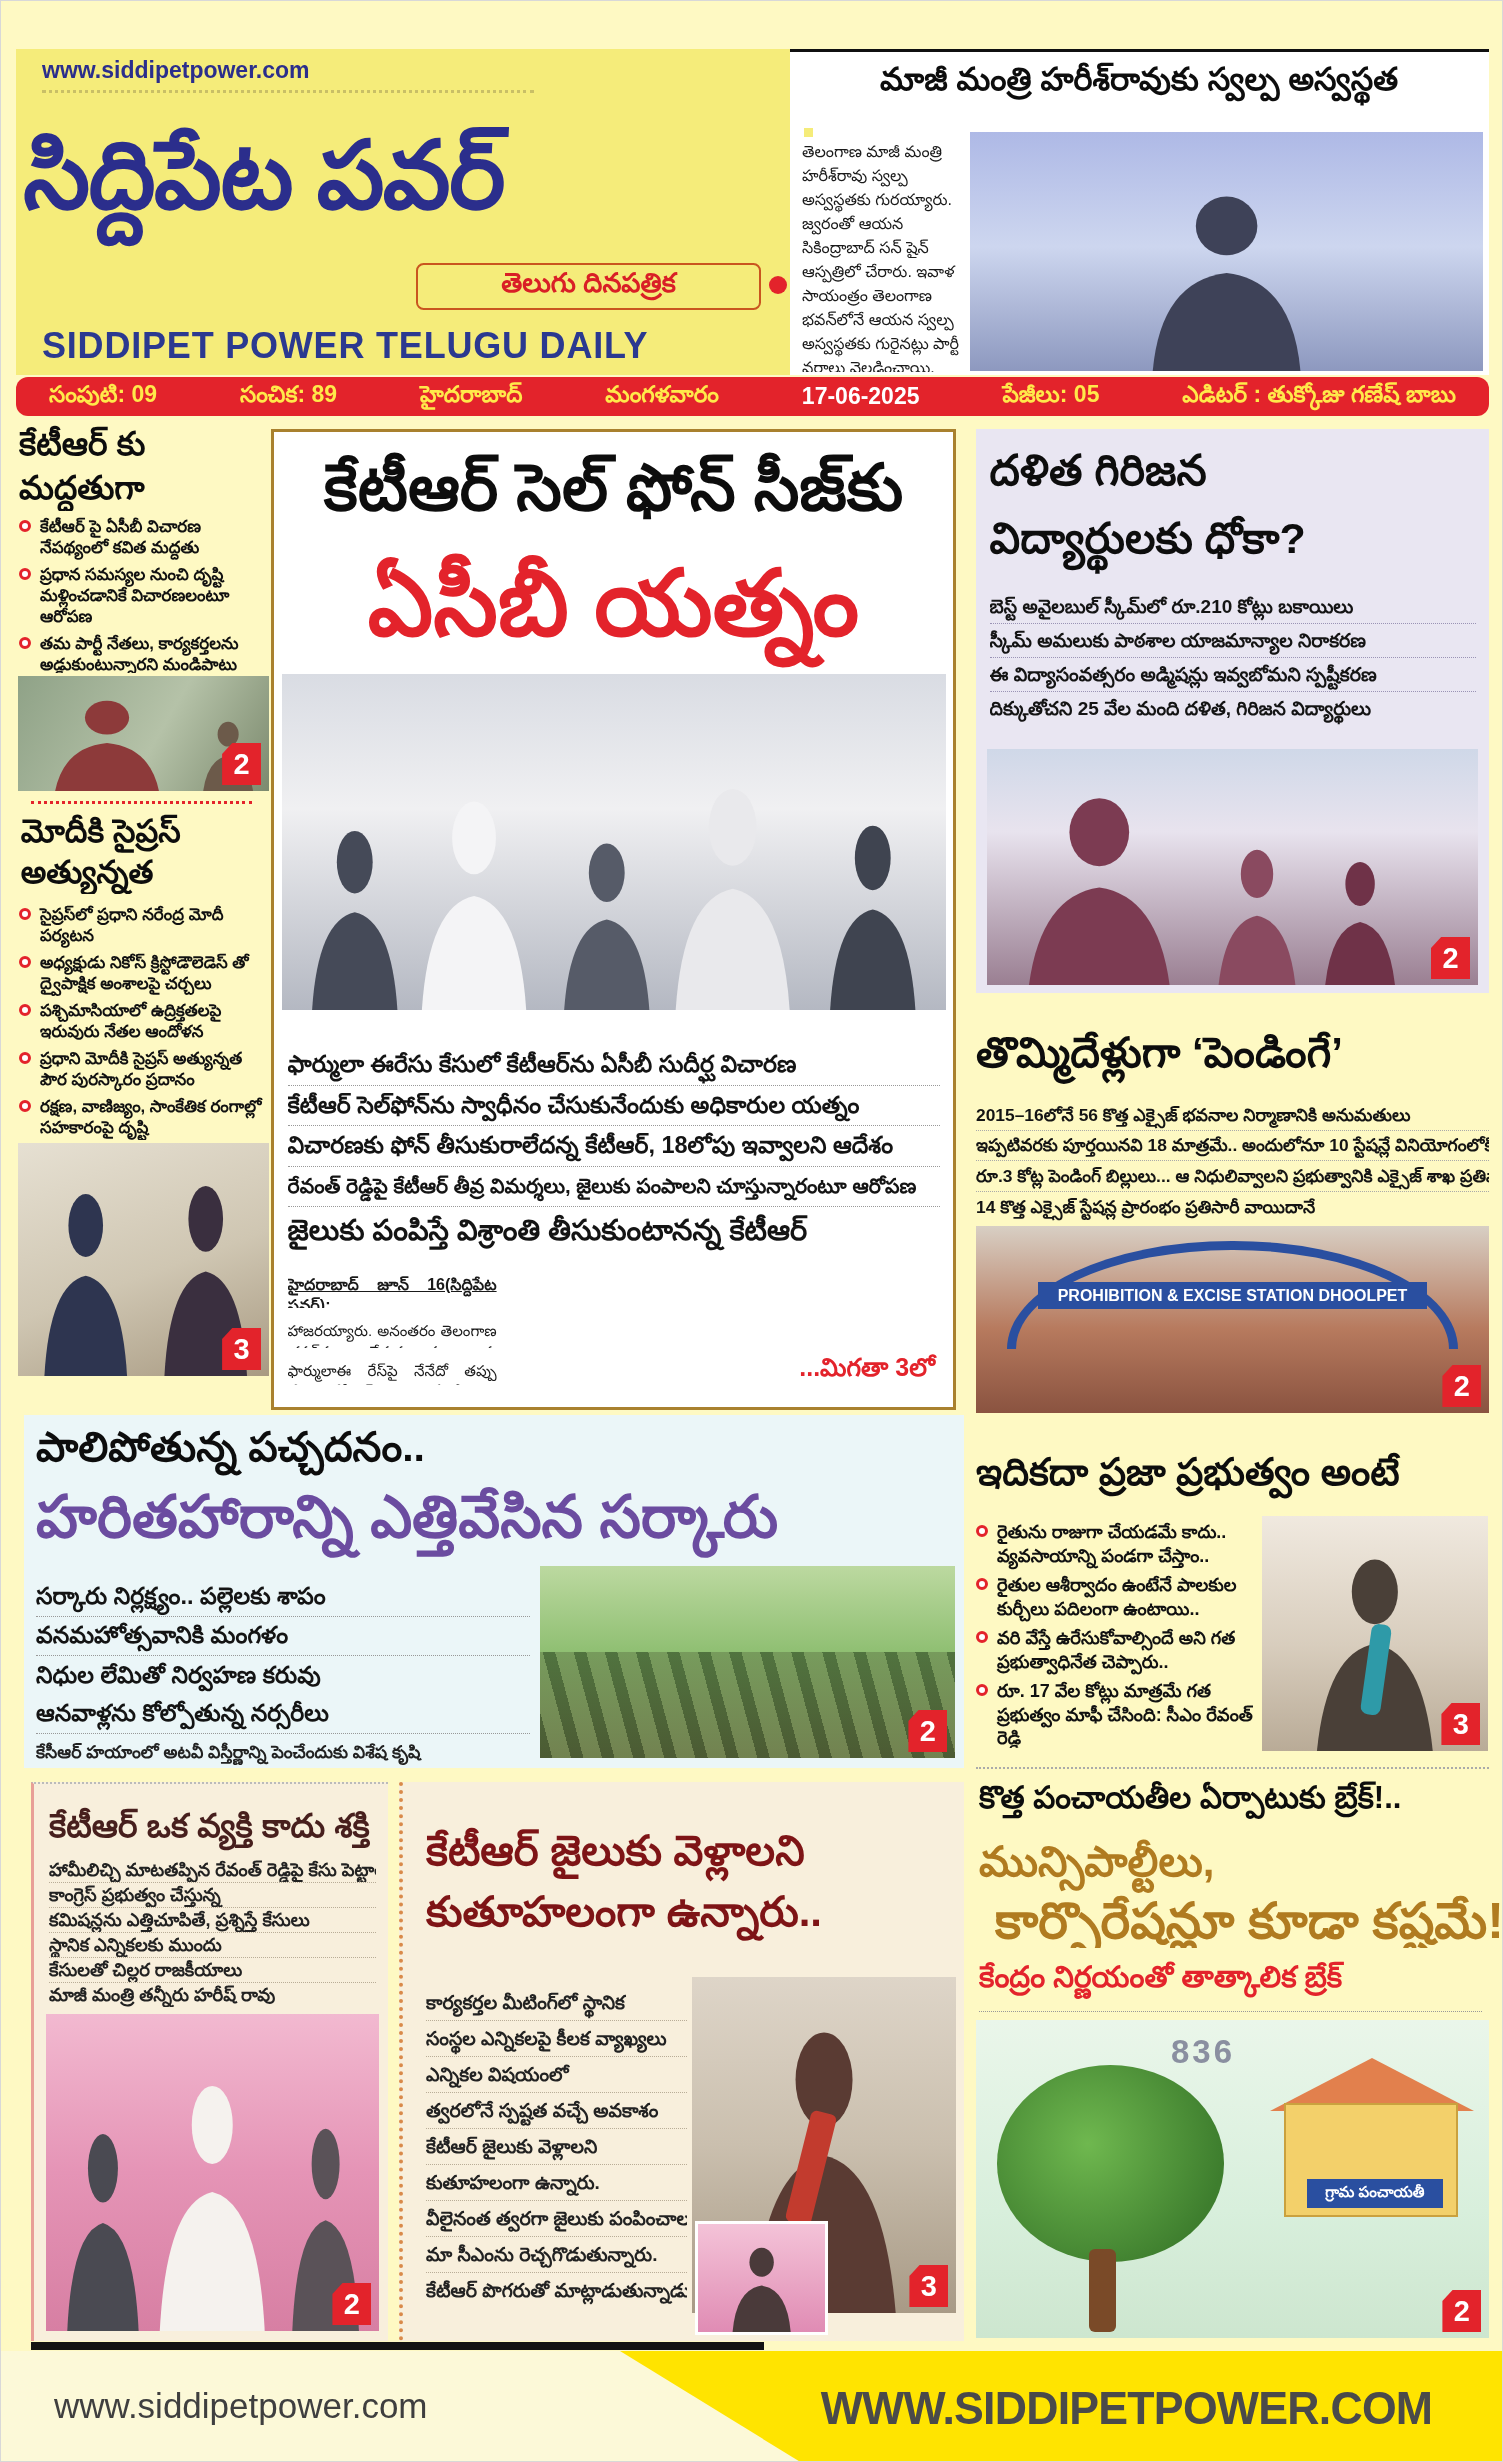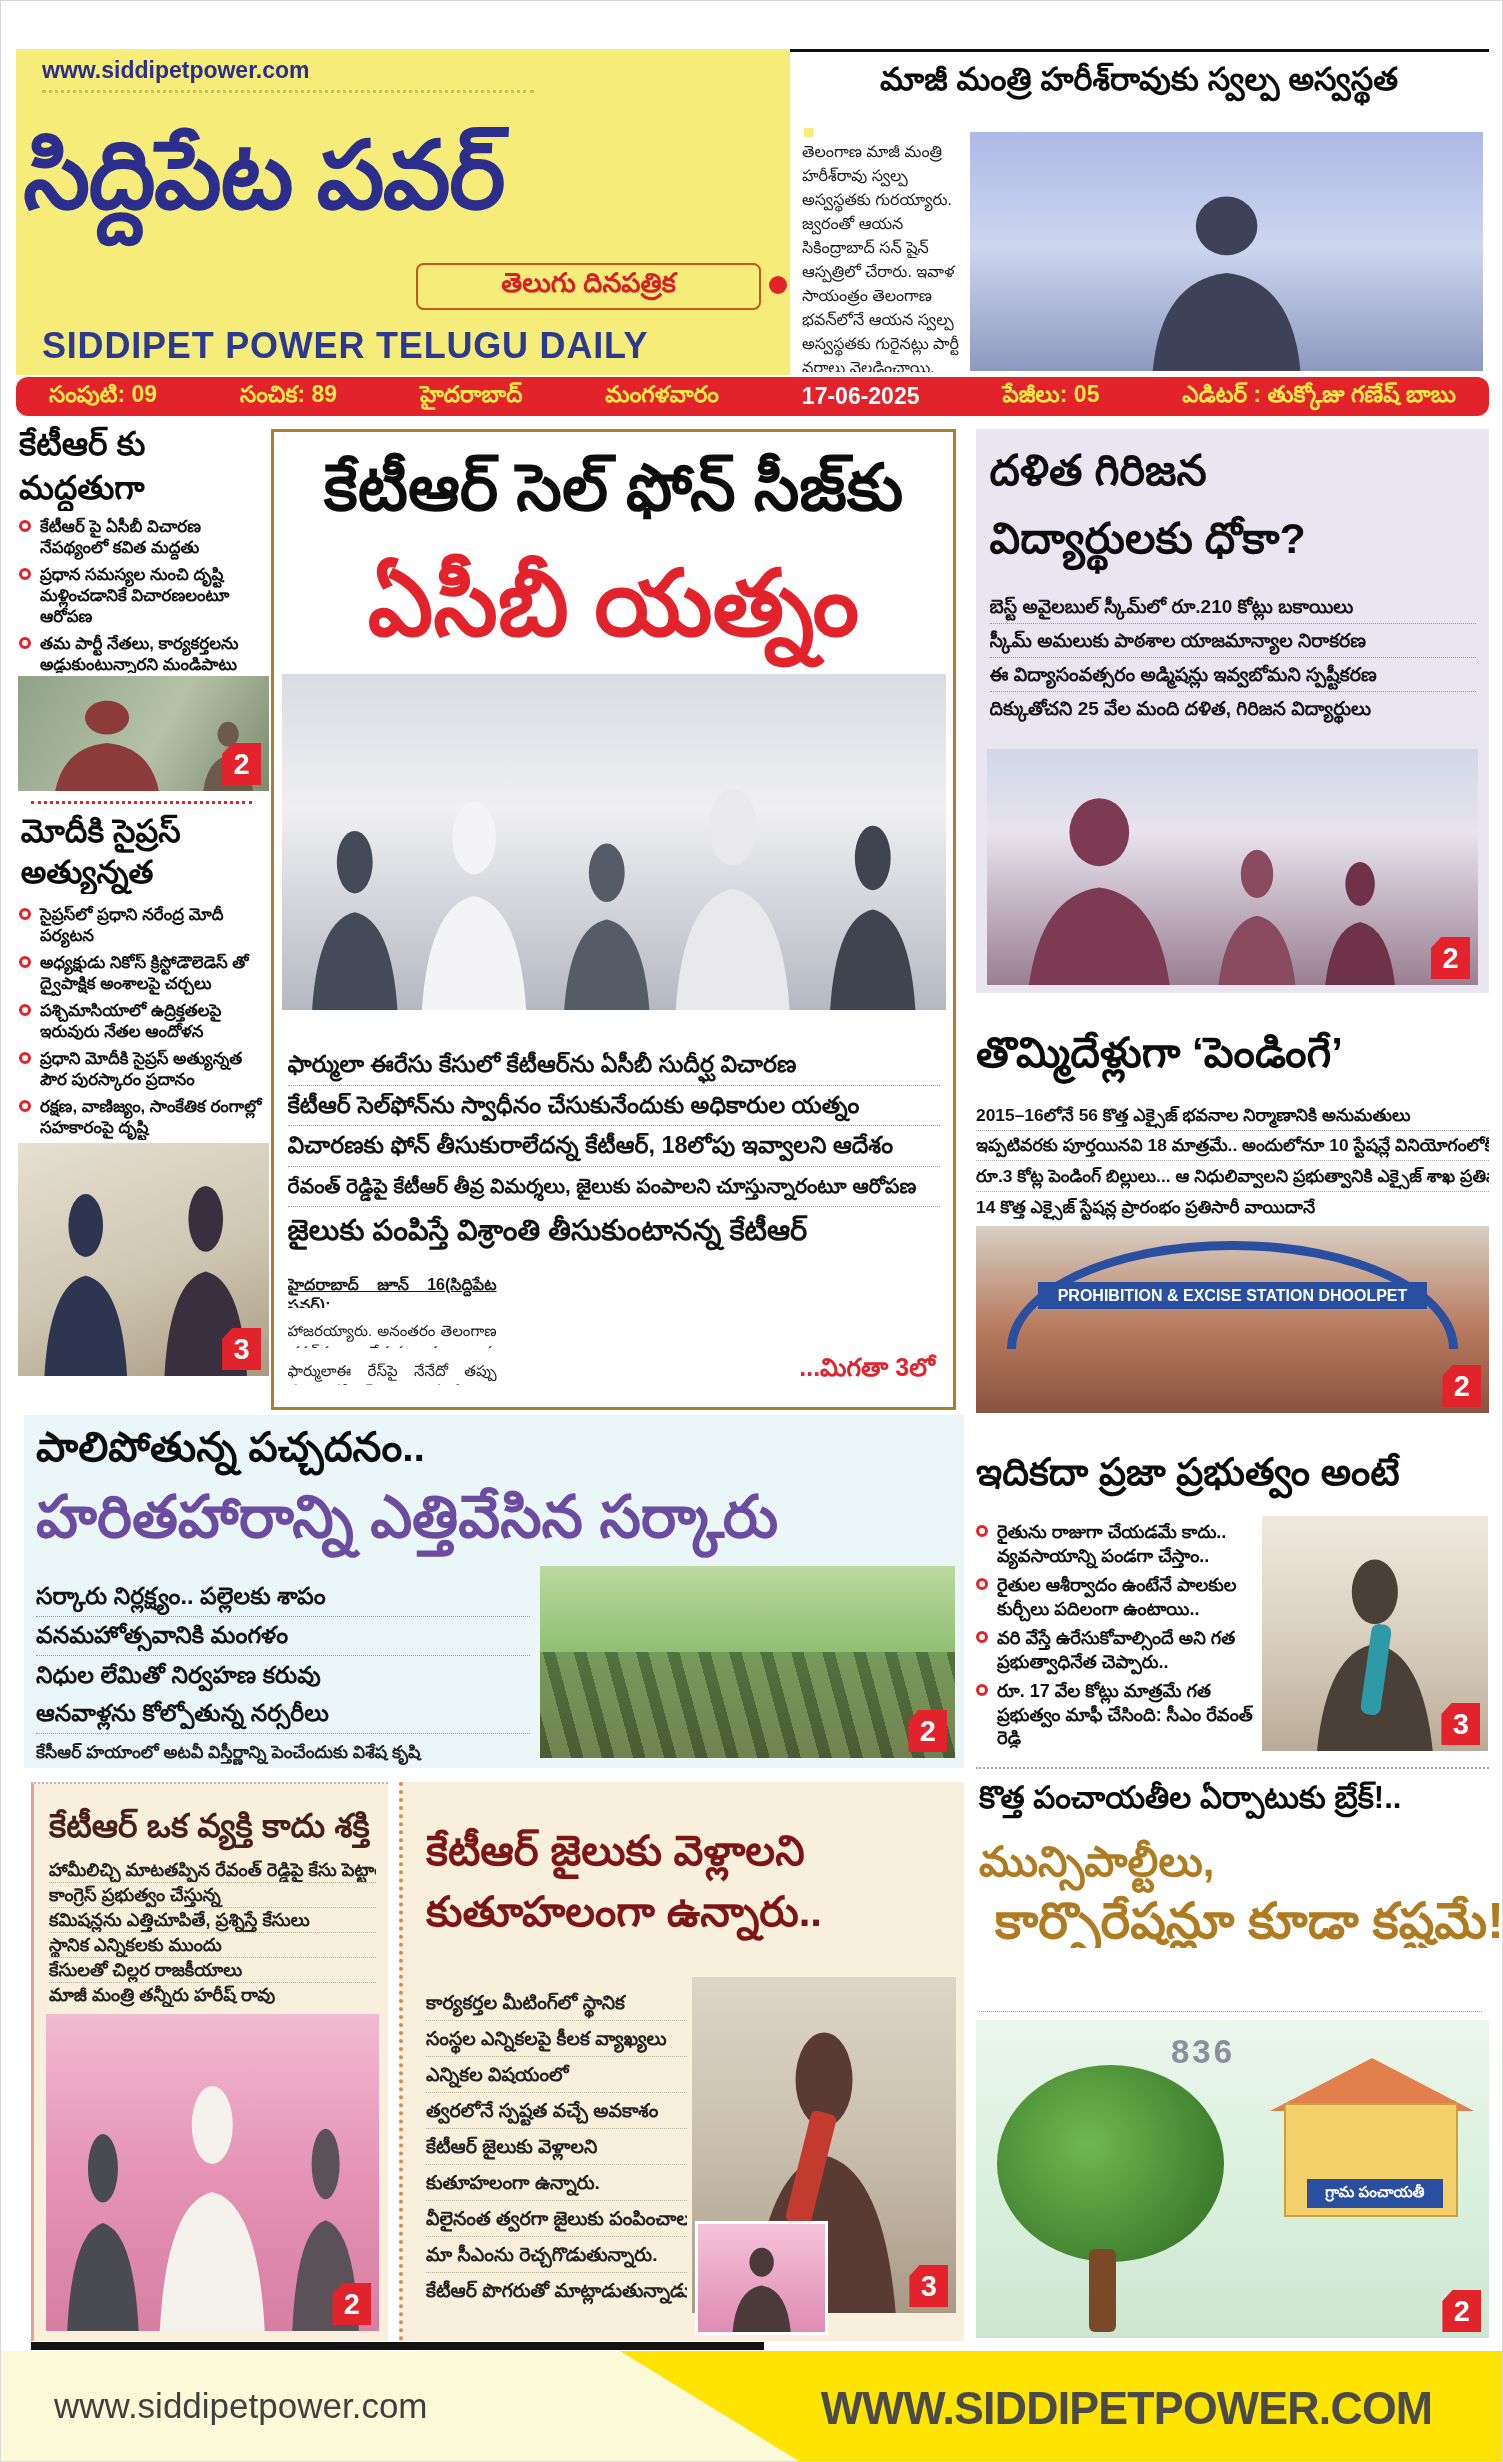--- a/index.html
+++ b/index.html
@@ -1,16 +1,16 @@
 <!DOCTYPE html>
 <html style="font-size:12px"><head>
 <meta charset="utf-8">
 <style>
   html,body{margin:0;padding:0;background:#e8e8e8;}
-  #page{position:relative;width:1503px;height:2462px;background:#ffffff;margin:0 auto;
+  #page{position:relative;width:1503px;height:2462px;background:#fef9c3;margin:0 auto;
         font-family:"Liberation Sans","DejaVu Sans",sans-serif;color:#111;overflow:hidden;
         border:0.8px solid #d8d8d8;box-sizing:border-box;}
   #page *{box-sizing:border-box;}
   .abs{position:absolute;}
   .ov{overflow:hidden;}
 
   
   .masthead-box{left:15px;top:48px;width:774px;height:326px;background:#F5EC7A;}
   .site-url{position:absolute;left:26px;top:7.6px;width:492px;font-size:23px;font-weight:bold;
             color:#2B2E8C;padding-bottom:6px;border-bottom:3px dotted #c9bf66;}
@@ -385,20 +385,21 @@
         </svg>
       <div class="scarf"></div>
       <div class="badge">3</div>
     </div>
   </div>
 
   <div class="abs panchayat-art">
     <div class="pn-kicker">కొత్త పంచాయతీల ఏర్పాటుకు బ్రేక్!..</div>
     <div class="pn-h1">మున్సిపాల్టీలు,</div>
     <div class="pn-h2">కార్పొరేషన్లూ కూడా కష్టమే!</div>
+    <div class="pn-sub">కేంద్రం నిర్ణయంతో తాత్కాలిక బ్రేక్</div>
     <div class="pn-sep"></div>
     <div class="pn-illus">
       <div class="pn-note">836</div>
       <div class="pn-tree"></div>
       <div class="pn-trunk"></div>
       <div class="pn-roof"></div>
       <div class="pn-house"></div>
       <div class="pn-sign">గ్రామ పంచాయతీ</div>
       <div class="badge">2</div>
     </div>

